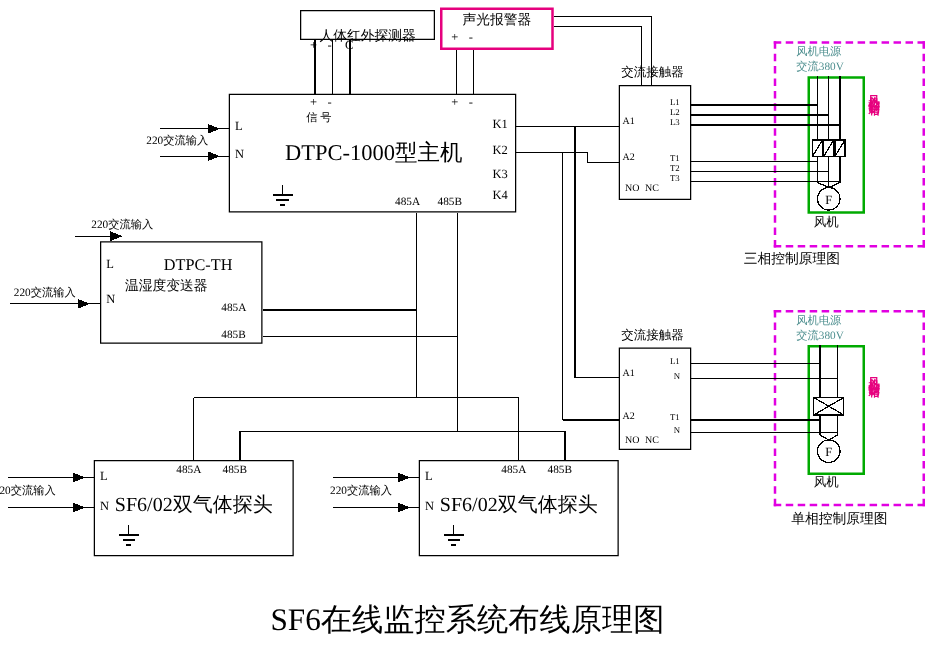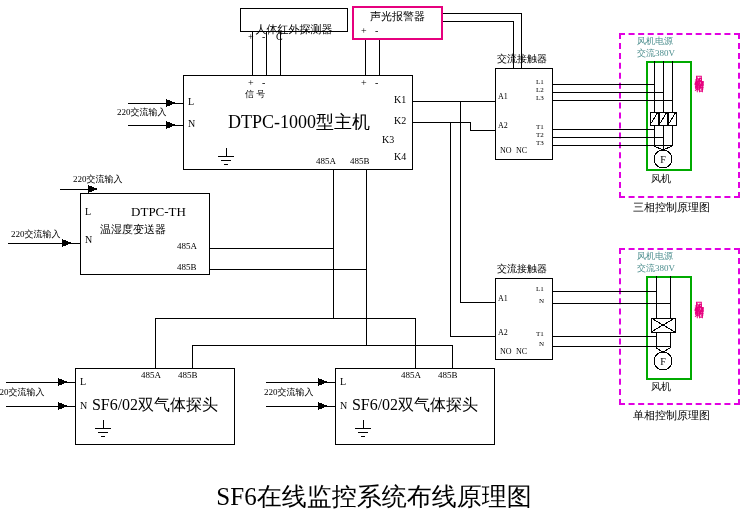--- a/index.html
+++ b/index.html
@@ -187,21 +187,21 @@
   <span class="lbl f18 ctr" style="left:183px;top:112px;width:232px">DTPC-1000型主机</span>
   <span class="lbl f10" style="left:248px;top:77px">+</span>
   <span class="lbl f10" style="left:262px;top:77px">-</span>
   <span class="lbl f9" style="left:245px;top:89px">信 号</span>
   <span class="lbl f10" style="left:361px;top:77px">+</span>
   <span class="lbl f10" style="left:375px;top:77px">-</span>
   <span class="lbl f10" style="left:188px;top:96px">L</span>
   <span class="lbl f10" style="left:188px;top:118px">N</span>
   <span class="lbl f10" style="left:394px;top:94px">K1</span>
   <span class="lbl f10" style="left:394px;top:115px">K2</span>
-  <span class="lbl f10" style="left:382px;top:134px">K3</span>
+  <span class="lbl f10" style="left:394px;top:134px">K3</span>
   <span class="lbl f10" style="left:394px;top:151px">K4</span>
   <span class="lbl f9" style="left:316px;top:156px">485A</span>
   <span class="lbl f9" style="left:350px;top:156px">485B</span>
   <span class="lbl f9" style="left:117px;top:107px">220交流输入</span>
 
   <span class="lbl f13 ctr" style="left:80px;top:205px;width:157px">DTPC-TH</span>
   <span class="lbl f11 ctr" style="left:80px;top:223px;width:106px">温湿度变送器</span>
   <span class="lbl f10" style="left:85px;top:206px">L</span>
   <span class="lbl f10" style="left:85px;top:234px">N</span>
   <span class="lbl f9" style="left:177px;top:241px">485A</span>
@@ -242,21 +242,21 @@
   <span class="lbl f7" style="left:539px;top:297px">N</span>
   <span class="lbl f7" style="left:536px;top:330px">T1</span>
   <span class="lbl f7" style="left:539px;top:340px">N</span>
   <span class="lbl f8" style="left:500px;top:347px">NO</span>
   <span class="lbl f8" style="left:516px;top:347px">NC</span>
 
   <span class="lbl f9 power" style="left:637px;top:36px">风机电源</span>
   <span class="lbl f9 power" style="left:637px;top:48px">交流380V</span>
   <span class="lbl vtext" style="left:694px;top:68px">风机控制箱</span>
   <span class="lbl f10" style="left:651px;top:173px">风机</span>
-  <span class="lbl f11" style="left:633px;top:201px">三相控制原理图</span>
+  <span class="lbl f11" style="left:595px;top:201px">三相控制原理图</span>
 
   <span class="lbl f9 power" style="left:637px;top:251px">风机电源</span>
   <span class="lbl f9 power" style="left:637px;top:263px">交流380V</span>
   <span class="lbl vtext" style="left:694px;top:294px">风机控制箱</span>
   <span class="lbl f10" style="left:651px;top:381px">风机</span>
   <span class="lbl f11" style="left:633px;top:409px">单相控制原理图</span>
 
   <div class="lbl f25 ctr" style="left:0;top:483px;width:748px">SF6在线监控系统布线原理图</div>
 </div>
 

